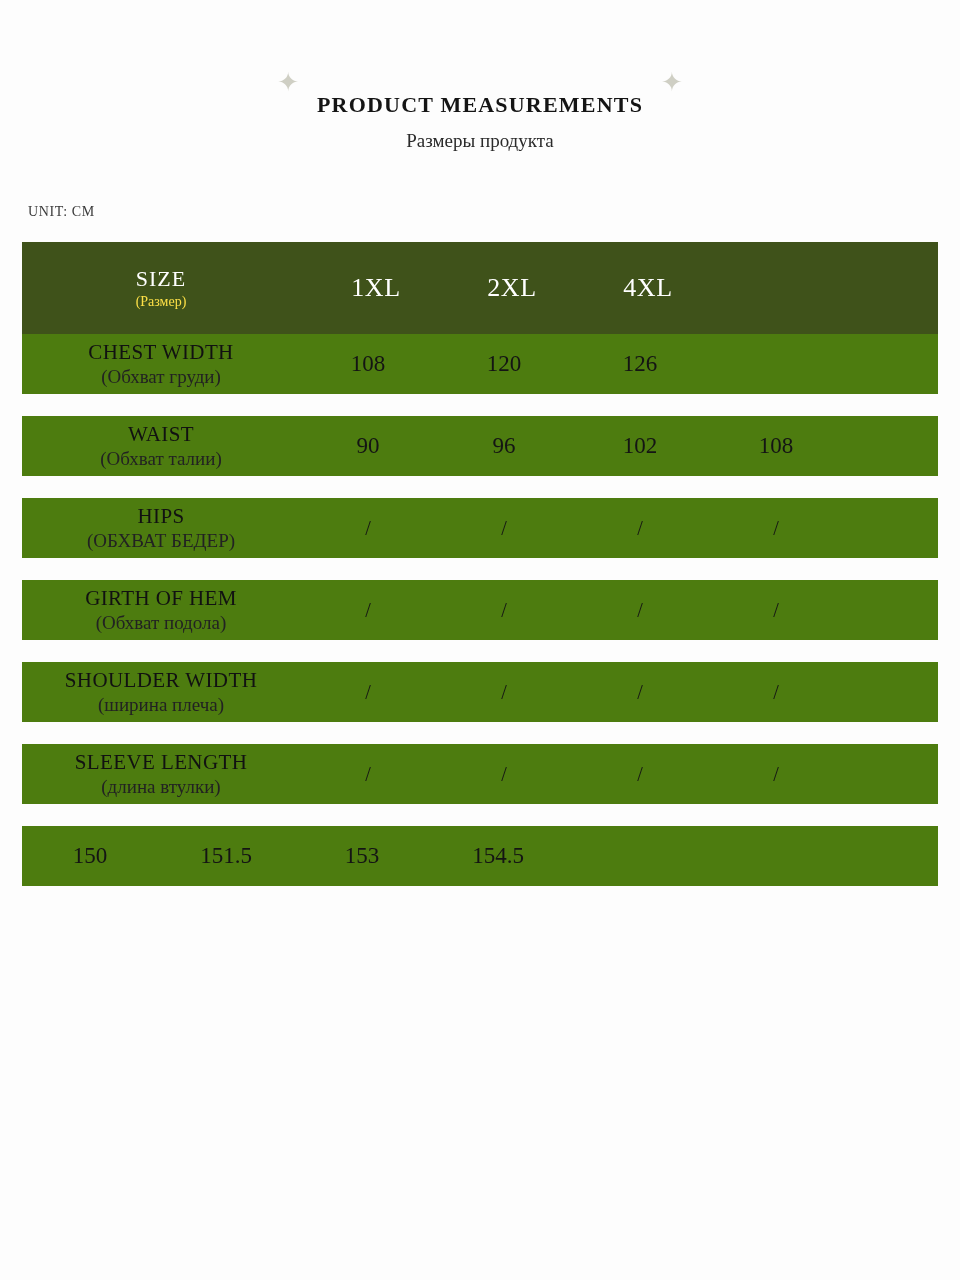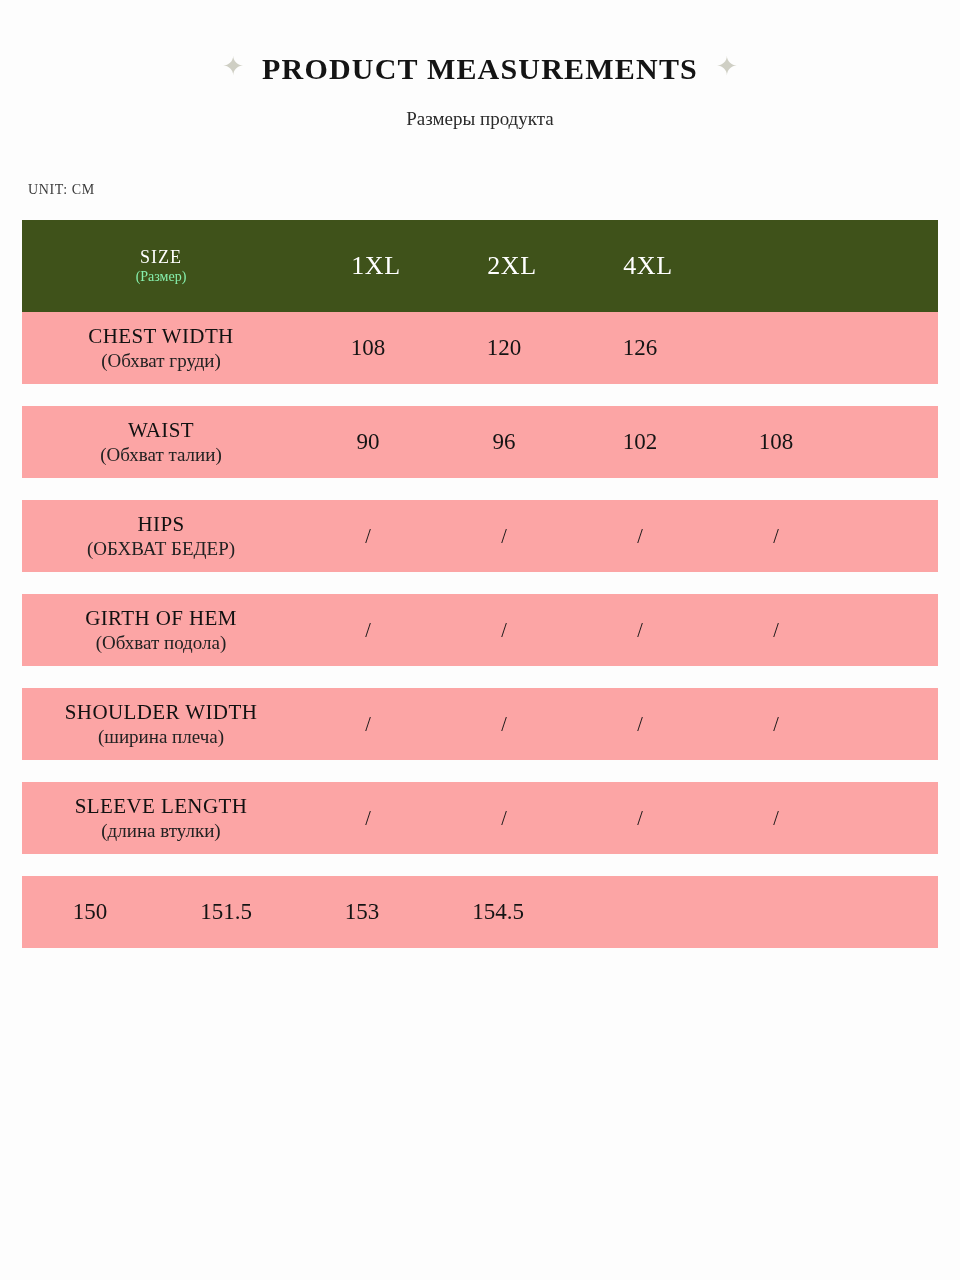--- a/index.html
+++ b/index.html
@@ -34,28 +34,29 @@
   }
   .spark {
     color: #cfcfc4;
     font-size: 26px;
     line-height: 1;
     display: inline-block;
     transform: translateY(-2px);
   }
   .main-title {
     font-family: "Liberation Serif", serif;
-    font-size: 30px;
+    font-size: 22px;
     letter-spacing: 1.2px;
     font-weight: 700;
     color: #141414;
     white-space: nowrap;
+    margin-top: 40px;
   }
   .subtitle {
-    margin-top: 22px;
+    margin-top: 12px;
     font-size: 19px;
     color: #2b2b2b;
     font-family: "Liberation Serif", serif;
     font-weight: 400;
   }
 
   
   .unit {
     margin-top: 52px;
     margin-left: 28px;
@@ -76,22 +77,22 @@
     display: flex;
     align-items: stretch;
     width: 916px;
   }
   .head-row {
     background: #3f521a;
     height: 92px;
     color: #ffffff;
   }
   .data-row {
-    background: #fca5a5;
-    height: 72px;
+    background: #4d7c0f;
+    height: 60px;
     margin-bottom: 22px;
   }
   .cell-label {
     width: 278px;
     display: flex;
     flex-direction: column;
     align-items: center;
     justify-content: center;
     text-align: center;
     padding: 0 6px;
@@ -106,25 +107,25 @@
   }
   .label-ru {
     font-size: 19px;
     color: #222222;
     margin-top: 2px;
     line-height: 1.15;
     white-space: nowrap;
   }
   .head-row .label-en {
     color: #ffffff;
-    font-size: 18px;
+    font-size: 22px;
     letter-spacing: 1px;
   }
   .head-row .label-ru {
-    color: #86efac;
+    color: #fde047;
     font-size: 14px;
   }
   .cell-val {
     width: 136px;
     display: flex;
     align-items: center;
     justify-content: center;
     font-size: 23px;
     color: #141414;
     font-family: "Liberation Serif", serif;

